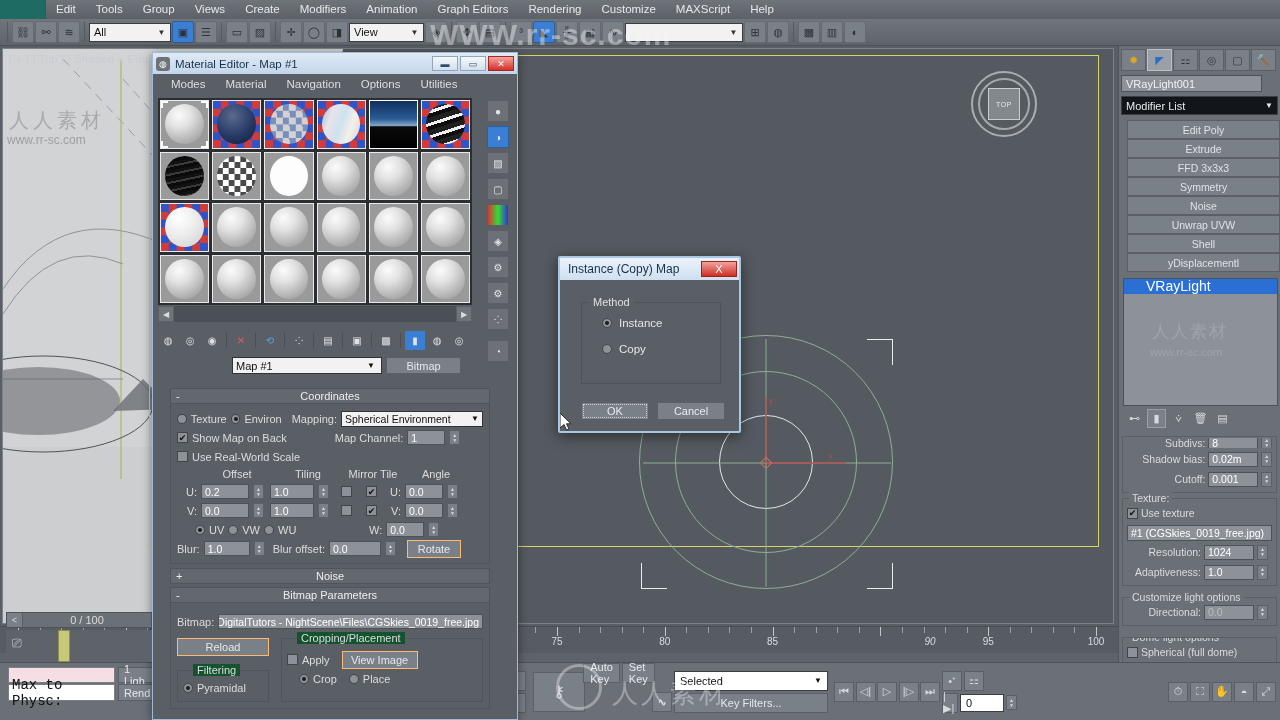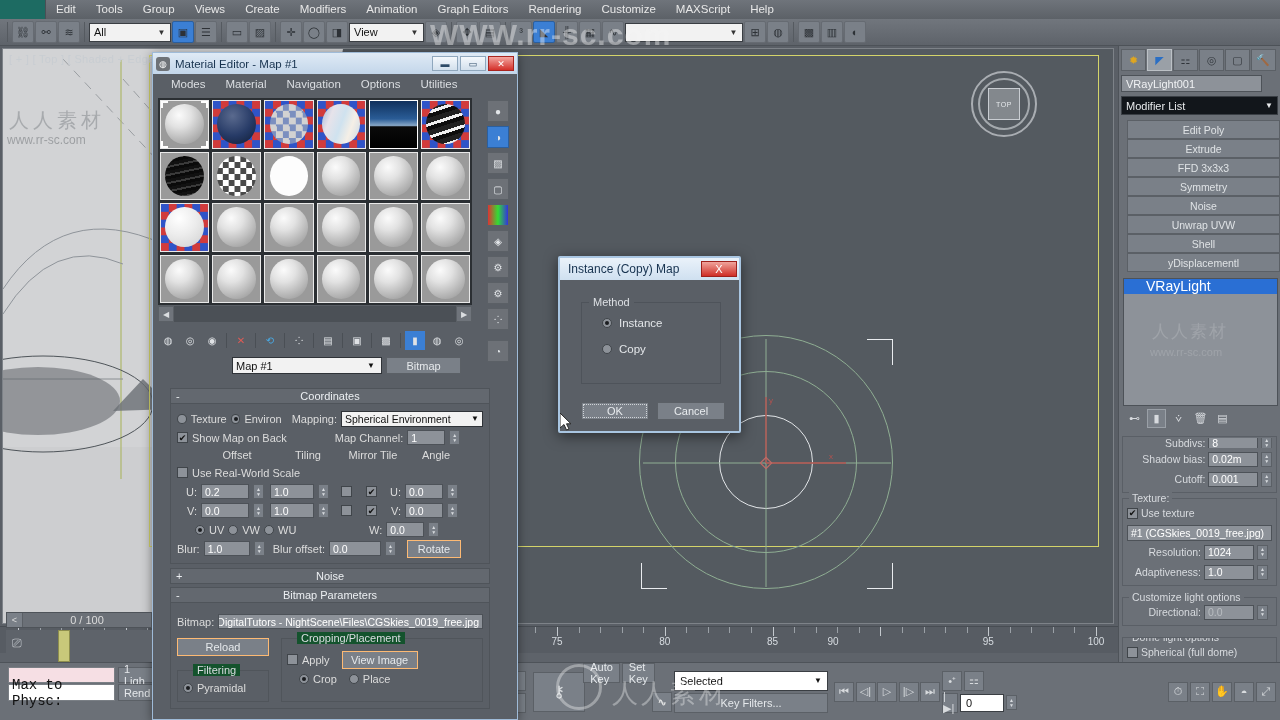--- a/index.html
+++ b/index.html
@@ -503,21 +503,21 @@
         <div class="tick" style="left: 707.92px;"></div>
         <div class="tick" style="left: 729.48px;"></div>
         <div class="tick" style="left: 751.04px;"></div>
         <div class="tick tickmaj" style="left: 772.6px;"></div>
         <div class="lbl" style="left: 772.6px;">85</div>
         <div class="tick" style="left: 794.16px;"></div>
         <div class="tick" style="left: 815.72px;"></div>
         <div class="tick" style="left: 837.28px;"></div>
         <div class="tick" style="left: 858.84px;"></div>
         <div class="tick tickmaj" style="left: 880.4px;"></div>
-        <div class="lbl" style="left: 833px;">90</div>
+        <div class="lbl" style="left: 930px; font-style: italic;">90</div>
         <div class="tick" style="left: 901.96px;"></div>
         <div class="tick" style="left: 923.52px;"></div>
         <div class="tick" style="left: 945.08px;"></div>
         <div class="tick" style="left: 966.64px;"></div>
         <div class="tick tickmaj" style="left: 988.2px;"></div>
         <div class="lbl" style="left: 988.2px;">95</div>
         <div class="tick" style="left: 1009.76px;"></div>
         <div class="tick" style="left: 1031.32px;"></div>
         <div class="tick" style="left: 1052.88px;"></div>
         <div class="tick" style="left: 1074.44px;"></div>
@@ -896,31 +896,31 @@
       <div class="crow">
         <div class="chk">✔</div>
         <span>Show Map on Back</span>
         <span style="margin-left:44px;">Map Channel:</span>
         <div class="cfield" style="width:38px;">1</div>
         <div class="spin">
             <span>▲</span>
             <span>▼</span>
           </div>
       </div>
+      <div class="crow">
+        <div class="chk"></div>
+        <span>Use Real-World Scale</span>
+      </div>
+
       <div class="crow" style="height:14px;">
         <span style="width:22px;"></span>
         <span style="width:68px;text-align:center;">Offset</span>
         <span style="width:66px;text-align:center;">Tiling</span>
         <span style="width:56px;text-align:center;">Mirror Tile</span>
         <span style="width:62px;text-align:center;">Angle</span>
-      </div>
-
-      <div class="crow">
-        <div class="chk"></div>
-        <span>Use Real-World Scale</span>
       </div>
 
       <div class="crow">
         <span style="width:20px;text-align:right;">U:</span>
         <div class="cfield" style="width:48px;">0.2</div>
         <div class="spin">
             <span>▲</span>
             <span>▼</span>
           </div>
         <div class="cfield" style="width:44px;margin-left:2px;">1.0</div>

